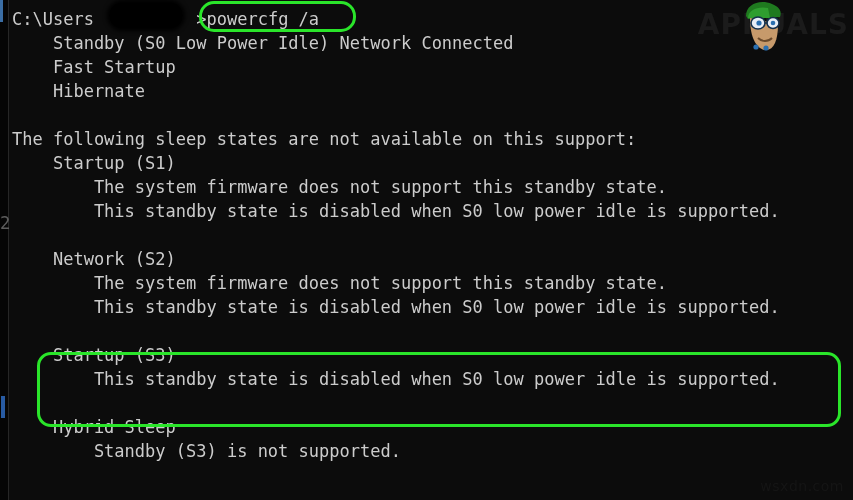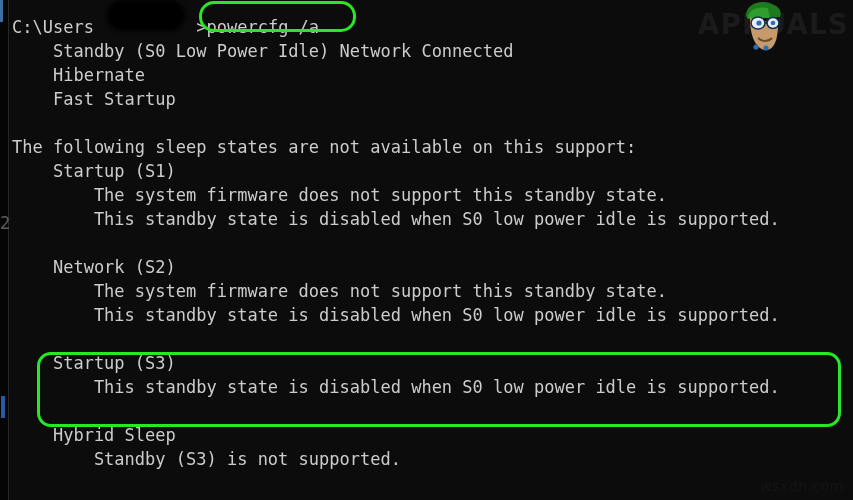--- a/index.html
+++ b/index.html
@@ -44,21 +44,21 @@
     color: #8b8b8b;
     font-size: 17px;
     line-height: 22px;
     overflow: hidden;
     opacity: .65;
   }
 
   
   .console {
     position: absolute;
-    left: 9px; top: 12px;
+    left: 9px; top: 4px;
     width: 844px; height: 416px;
     padding: 3px 0 0 0;
     box-sizing: border-box;
   }
   .line {
     height: 24px;
     line-height: 24px;
     font-size: 17px;
     color: #cccccc;
     white-space: pre;
@@ -141,22 +141,22 @@
     <div class="left-scroll-frag"></div>
   </div>
   <div class="edge-ghost">2</div>
 
   <div class="console">
 
     <div class="line"><span>C:\Users</span><span>          </span><span>&gt;</span><span>powercfg /a</span></div>
 
     <div id="output-lines">
         <div class="line">    Standby (S0 Low Power Idle) Network Connected</div>
+        <div class="line">    Fast Startup</div>
         <div class="line">    Hibernate</div>
-        <div class="line">    Fast Startup</div>
         <div class="line blank"></div>
         <div class="line">The following sleep states are not available on this support:</div>
         <div class="line">    Startup (S1)</div>
         <div class="line">        The system firmware does not support this standby state.</div>
         <div class="line">        This standby state is disabled when S0 low power idle is supported.</div>
         <div class="line blank"></div>
         <div class="line">    Network (S2)</div>
         <div class="line">        The system firmware does not support this standby state.</div>
         <div class="line">        This standby state is disabled when S0 low power idle is supported.</div>
         <div class="line blank"></div>

